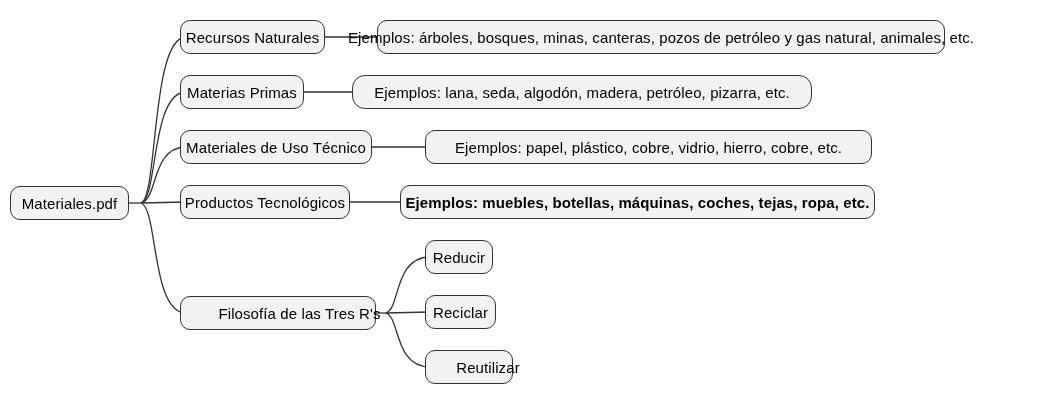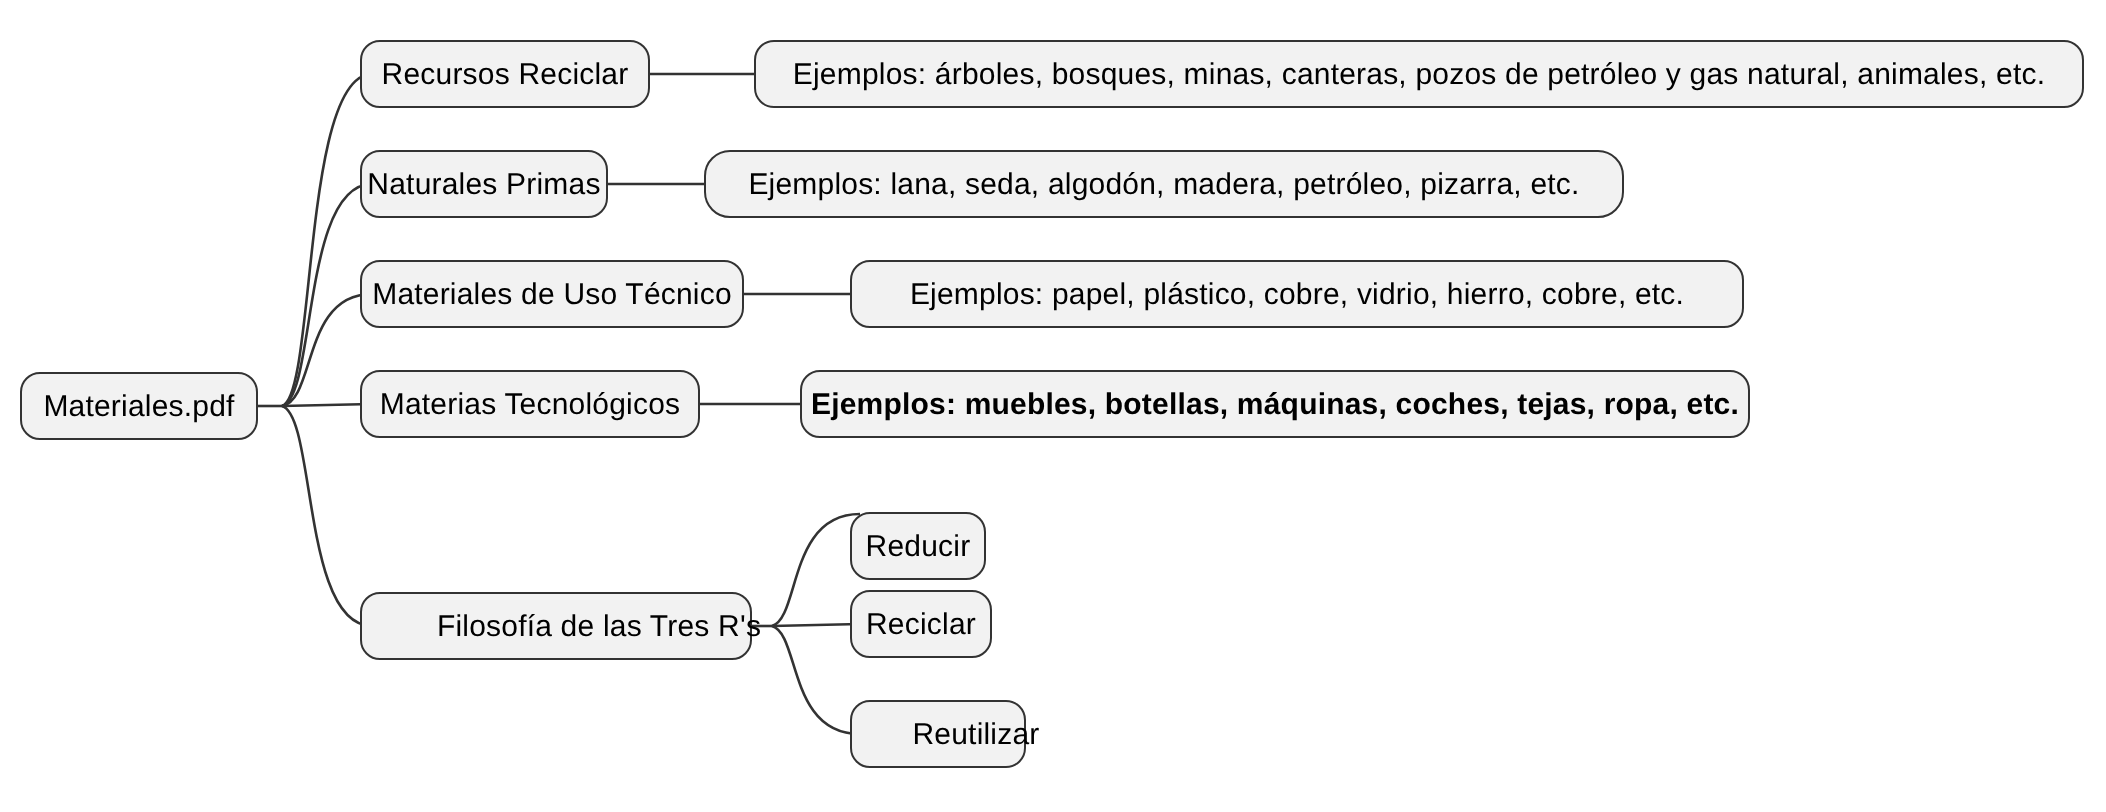--- a/index.html
+++ b/index.html
@@ -28,29 +28,29 @@
     align-items: center;
     justify-content: center;
     font-size: 15px;
     color: #000000;
     white-space: nowrap;
     letter-spacing: 0.1px;
   }
   
   .n-root       { left: 10px;  top: 186px; width: 119px; }
   .n-recursos   { left: 180px; top: 20px;  width: 145px; }
-  .n-ej1        { left: 377px; top: 20px;  width: 665px; }
+  .n-ej1        { left: 377px; top: 20px;  width: 568px; }
   .n-materias   { left: 180px; top: 75px;  width: 124px; }
   .n-ej2        { left: 352px; top: 75px;  width: 460px; border-radius: 13px; }
   .n-uso        { left: 180px; top: 130px; width: 192px; }
   .n-ej3        { left: 425px; top: 130px; width: 447px; }
   .n-productos  { left: 180px; top: 185px; width: 170px; }
   .n-ej4        { left: 400px; top: 185px; width: 475px; font-weight: bold; }
   .n-filosofia  { left: 180px; top: 296px; width: 196px; padding-left: 43px; }
-  .n-reducir    { left: 425px; top: 240px; width: 68px; margin-top: 16px;  }
+  .n-reducir    { left: 425px; top: 240px; width: 68px;  }
   .n-reciclar   { left: 425px; top: 295px; width: 71px;  }
   .n-reutilizar { left: 425px; top: 350px; width: 88px; padding-left: 38px;  }
 </style>
 </head>
 <body>
 
 <div id="canvas">
 
   <svg id="edges" width="1053" height="406" viewBox="0 0 1053 406">
     <g fill="none" stroke="#333333" stroke-width="1.3">
@@ -69,30 +69,30 @@
 
       <path d="M371 313 L386 313"></path>
       <path d="M386 313 C400 309 394 257 430 257"></path>
       <path d="M386 313 L430 312"></path>
       <path d="M386 313 C400 317 394 367 430 367"></path>
     </g>
   </svg>
 
   <div class="node n-root">Materiales.pdf</div>
 
-  <div class="node n-recursos">Recursos Reciclar</div>
+  <div class="node n-recursos">Recursos Naturales</div>
   <div class="node n-ej1">Ejemplos: árboles, bosques, minas, canteras, pozos de petróleo y gas natural, animales, etc.</div>
 
-  <div class="node n-materias">Naturales Primas</div>
+  <div class="node n-materias">Materias Primas</div>
   <div class="node n-ej2">Ejemplos: lana, seda, algodón, madera, petróleo, pizarra, etc.</div>
 
   <div class="node n-uso">Materiales de Uso Técnico</div>
   <div class="node n-ej3">Ejemplos: papel, plástico, cobre, vidrio, hierro, cobre, etc.</div>
 
-  <div class="node n-productos">Materias Tecnológicos</div>
+  <div class="node n-productos">Productos Tecnológicos</div>
   <div class="node n-ej4">Ejemplos: muebles, botellas, máquinas, coches, tejas, ropa, etc.</div>
 
   <div class="node n-filosofia">Filosofía de las Tres R's</div>
   <div class="node n-reducir">Reducir</div>
   <div class="node n-reciclar">Reciclar</div>
   <div class="node n-reutilizar">Reutilizar</div>
 
 </div>
 
 </body></html>

